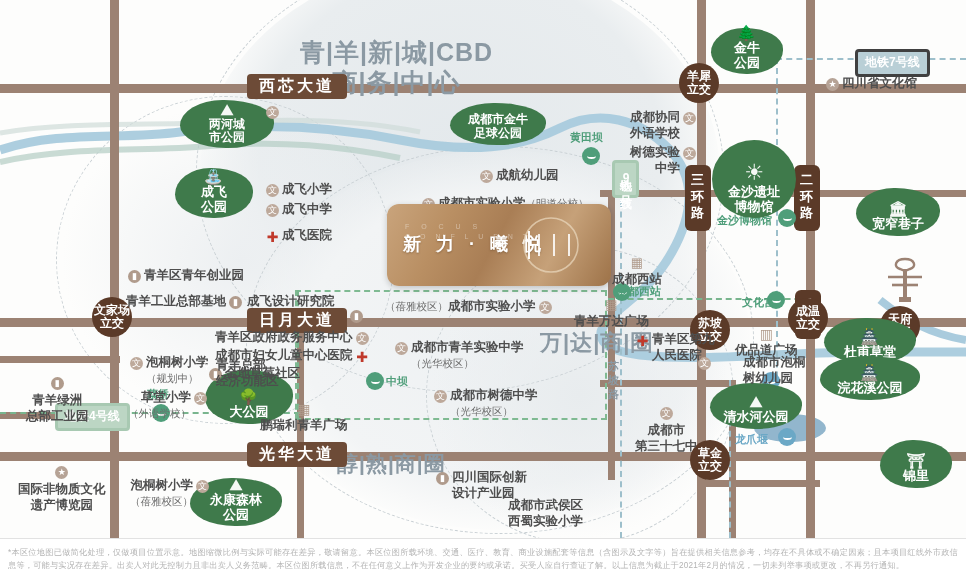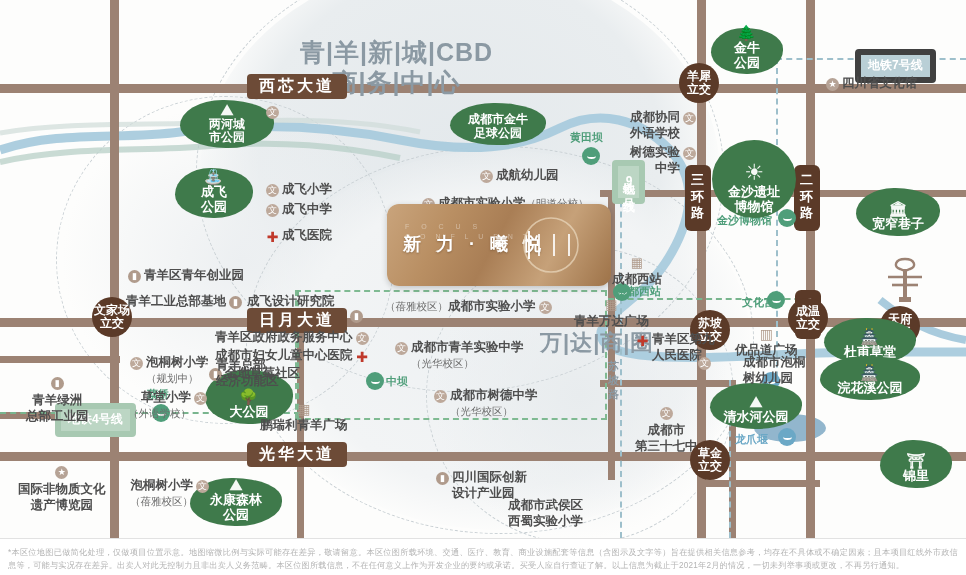--- a/index.html
+++ b/index.html
@@ -69,21 +69,21 @@
     border-radius:6px; width:26px; padding:7px 0 9px 0;
     font-size:13px; font-weight:bold; text-align:center;
     line-height:1.28; letter-spacing:1px;
   }
 
   
   .metrotag{
     position:absolute; background:#b9cfd6; color:#fff;
     border-radius:4px; padding:2px 7px 3px 7px;
     font-size:12px; font-weight:bold; white-space:nowrap;
-    border:6px solid #404040;
+    border:3px solid #404040;
   }
   .metrotag.green{ background:#bcd6c4; border-color:#a8c9b2; }
   .metrotag.vert{
     writing-mode:vertical-rl; text-orientation:upright;
     padding:6px 2px 7px 2px; letter-spacing:1px;
   }
 
   
   .mline{ position:absolute; }
   .mline-h{ border-top:2px dashed #9dbfcb; }
@@ -235,20 +235,21 @@
   <div class="mline mline-v" style="left:729px;top:380px;height:158px;"></div>
 
   <div class="areatitle" style="left:300px;top:38px;font-size:25px;">
     <span class="l">青|羊|新|城|CBD</span>
     <span class="l">商|务|中|心</span>
   </div>
   <div class="areatitle" style="left:540px;top:330px;font-size:22px;">
     <span class="l">万|达|商|圈</span>
   </div>
   <div class="areatitle" style="left:337px;top:452px;font-size:21px;">
+    <span class="l">醇|熟|商|圈</span>
   </div>
 
   <div class="plaque" style="left:247px;top:74px;">西芯大道</div>
   <div class="plaque" style="left:247px;top:308px;">日月大道</div>
   <div class="plaque" style="left:247px;top:442px;">光华大道</div>
 
   <div class="ring" style="left:685px;top:165px;">三<br>环<br>路</div>
   <div class="ring" style="left:794px;top:165px;">二<br>环<br>路</div>
   <div class="ring" style="left:795px;top:290px;">成<br>温</div>
   <div class="ring" style="left:606px;top:352px;background:transparent;color:#8a9aa4;width:16px;font-size:11px;">苏<br>坡<br>路</div>

